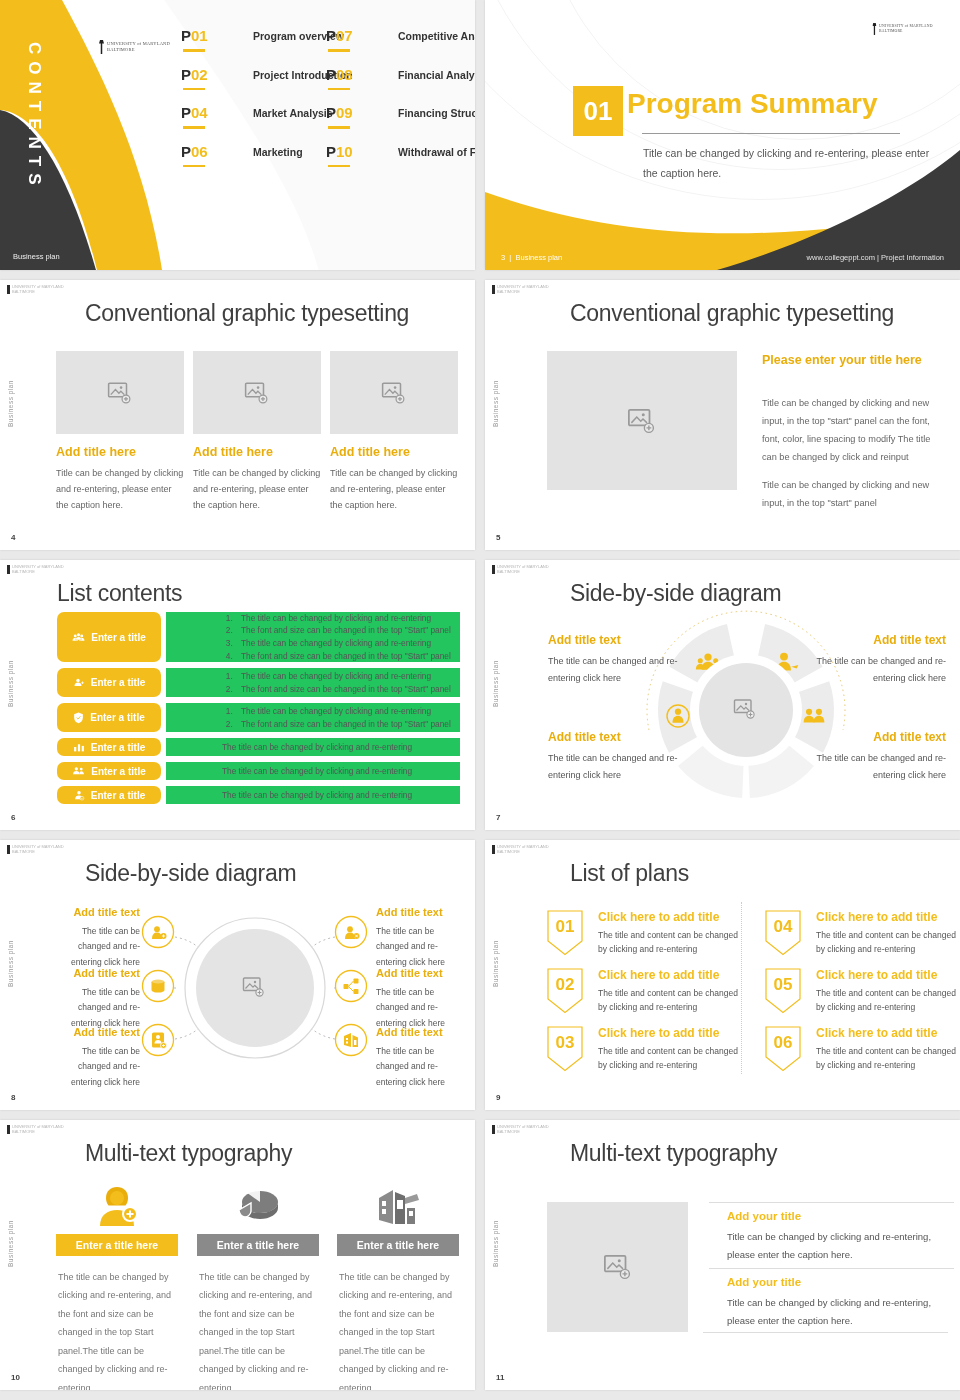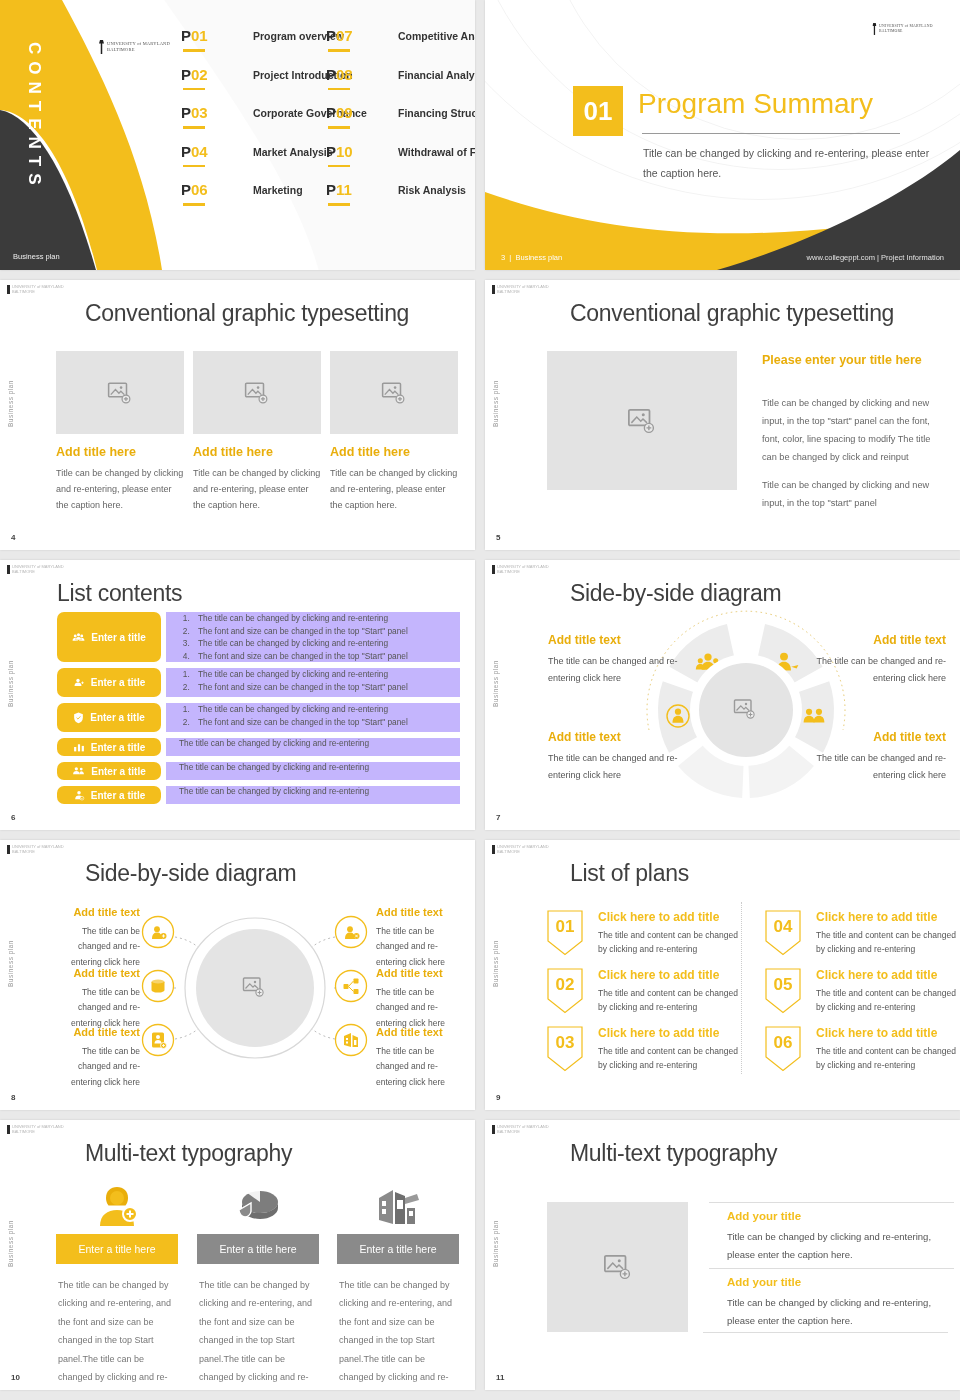--- a/index.html
+++ b/index.html
@@ -33,35 +33,35 @@
   .toc{position:absolute;top:27px;display:flex;flex-direction:column;z-index:2;}
   .toc.c1{left:181px}.toc.c2{left:326px}
   .titem{height:38.6px;display:flex;align-items:flex-start;}
   .tnum{width:72px;position:relative;font-weight:bold;font-size:15px;color:#2e2e2e;}
   .tnum b{color:var(--accent);}
   .tnum .uline{position:absolute;left:2px;top:22px;width:22px;height:2.5px;background:var(--accent);}
   .tlabel{font-size:10.5px;font-weight:bold;color:#333;margin-top:3px;white-space:nowrap;}
   
   .arc{position:absolute;border:1px solid rgba(0,0,0,.05);border-radius:50%;}
   .s2-numbox{position:absolute;left:88px;top:86px;width:50px;height:50px;background:var(--accent);color:#fff;font-size:26px;font-weight:bold;display:flex;align-items:center;justify-content:center;z-index:2;}
-  .s2-title{position:absolute;left:153px;top:88px;font-size:28px;font-weight:normal;color:var(--accent);z-index:2;}
+  .s2-title{position:absolute;left:142px;top:88px;font-size:28px;font-weight:bold;color:var(--accent);z-index:2;}
   .s2-rule{position:absolute;left:157px;top:133px;width:258px;height:1px;background:#9a9a9a;z-index:2;}
   .s2-sub{position:absolute;left:158px;top:144px;width:290px;font-size:10.5px;color:#555;line-height:1.9;z-index:2;}
   .s2-f-left{position:absolute;left:16px;bottom:8px;color:#fdfdfd;font-size:7.5px;z-index:3;}
   .s2-f-right{position:absolute;right:16px;bottom:8px;color:#e2e2e2;font-size:7.5px;z-index:3;}
   
   .s3card{position:absolute;width:128px;}
   .s3card .ph{width:128px;height:83px;}
   .card-title{font-size:12.5px;font-weight:bold;color:var(--accent-deep);margin:11px 0 6px;}
   .card-cap{font-size:9px;color:#666;line-height:1.8;}
   
   .l5wrap{position:absolute;left:57px;top:52px;width:403px;}
   .l5row{display:flex;gap:5px;margin-bottom:6px;}
   .l5btn{width:104px;background:var(--accent);color:#fff;display:flex;align-items:center;justify-content:center;gap:6px;font-weight:bold;font-size:10px;flex:none;border-radius:7px;}
-  .l5panel{flex:1;background:#c4b5fd;display:flex;align-items:flex-start;}
+  .l5panel{flex:1;background:#22c55e;display:flex;align-items:center;padding-left:43px;}
   .l5panel ol{margin:0;padding-left:26px;font-size:8.3px;color:#555;line-height:1.52;}
   .l5panel ol li{padding-left:6px;}
   .pline{font-size:8.3px;color:#555;padding-left:13px;}
   .h50{height:50px}.h29{height:29px}.h18{height:18px}
   
   .dg-block{position:absolute;width:152px;z-index:2;}
   .dg-block h4{font-size:12px;font-weight:bold;color:var(--accent-deep);margin-bottom:6px;}
   .dg-block p{font-size:9px;color:#555;line-height:1.9;}
   .ralign{text-align:right;}
   .s7block{width:84px;}
@@ -70,21 +70,21 @@
   
   .planitem{position:absolute;display:flex;gap:15px;}
   .pbadge{position:relative;width:36px;height:46px;flex:none;}
   .pbadge span{position:absolute;left:0;top:7px;width:36px;text-align:center;font-size:17px;font-weight:bold;color:var(--accent);}
   .ptxt h4{font-size:12px;font-weight:bold;color:var(--accent);margin-bottom:4px;}
   .ptxt p{font-size:8.5px;color:#555;line-height:1.7;width:150px;}
   .s8divider{position:absolute;left:256px;top:62px;height:172px;border-left:1px dotted #ccc;}
   
   .mcol{position:absolute;width:122px;top:58px;}
   .mcol .micon{height:50px;display:flex;align-items:flex-end;justify-content:center;margin-bottom:6px;}
-  .mbar{height:30px;display:flex;align-items:center;justify-content:center;color:#fff;font-size:10.5px;font-weight:normal;}
+  .mbar{height:22px;display:flex;align-items:center;justify-content:center;color:#fff;font-size:10.5px;font-weight:bold;}
   .mbar.y{background:var(--accent);} .mbar.g{background:#8a8a8a;}
   .mbody{margin-top:12px;font-size:9px;color:#777;line-height:2.05;padding:0 2px;}
   
   .s10sec{position:absolute;left:224px;width:245px;border-top:1px solid #ddd;padding-top:7px;}
   .s10sec h4{font-size:11.5px;font-weight:bold;color:var(--accent);margin-bottom:6px;padding-left:18px;}
   .s10sec p{font-size:9.5px;color:#555;line-height:1.9;padding-left:18px;}
   .s10end{position:absolute;left:218px;width:245px;border-top:1px solid #ddd;}
   svg{display:block}
 </style>
 </head>
@@ -110,24 +110,20 @@
     <div class="toc c1">
       <div class="titem">
           <div class="tnum"><span>P</span><b>01</b><i class="uline"></i></div>
           <div class="tlabel">Program overview</div>
         </div>
       <div class="titem">
           <div class="tnum"><span>P</span><b>02</b><i class="uline"></i></div>
           <div class="tlabel">Project Introduction</div>
         </div>
       <div class="titem">
-          <div class="tnum"><span>P</span><b>03</b><i class="uline"></i></div>
-          <div class="tlabel">Corporate Governance</div>
-        </div>
-      <div class="titem">
           <div class="tnum"><span>P</span><b>04</b><i class="uline"></i></div>
           <div class="tlabel">Market Analysis</div>
         </div>
       <div class="titem">
           <div class="tnum"><span>P</span><b>06</b><i class="uline"></i></div>
           <div class="tlabel">Marketing</div>
         </div>
     </div>
     <div class="toc c2">
       <div class="titem">
@@ -138,24 +134,20 @@
           <div class="tnum"><span>P</span><b>08</b><i class="uline"></i></div>
           <div class="tlabel">Financial Analysis</div>
         </div>
       <div class="titem">
           <div class="tnum"><span>P</span><b>09</b><i class="uline"></i></div>
           <div class="tlabel">Financing Structure</div>
         </div>
       <div class="titem">
           <div class="tnum"><span>P</span><b>10</b><i class="uline"></i></div>
           <div class="tlabel">Withdrawal of Funds</div>
-        </div>
-      <div class="titem">
-          <div class="tnum"><span>P</span><b>11</b><i class="uline"></i></div>
-          <div class="tlabel">Risk Analysis</div>
         </div>
     </div>
     <div class="s1-footer">Business plan</div>
   </div>
 
   <div class="slide">
     <div class="arc" style="width:760px;height:760px;right:-180px;top:-560px;"></div>
     <div class="arc" style="width:640px;height:640px;right:-140px;top:-470px;"></div>
     <div class="arc" style="width:520px;height:520px;right:-100px;top:-380px;"></div>
     <div class="umb-logo" style="right:22px;top:22px;transform:scale(.85);">

